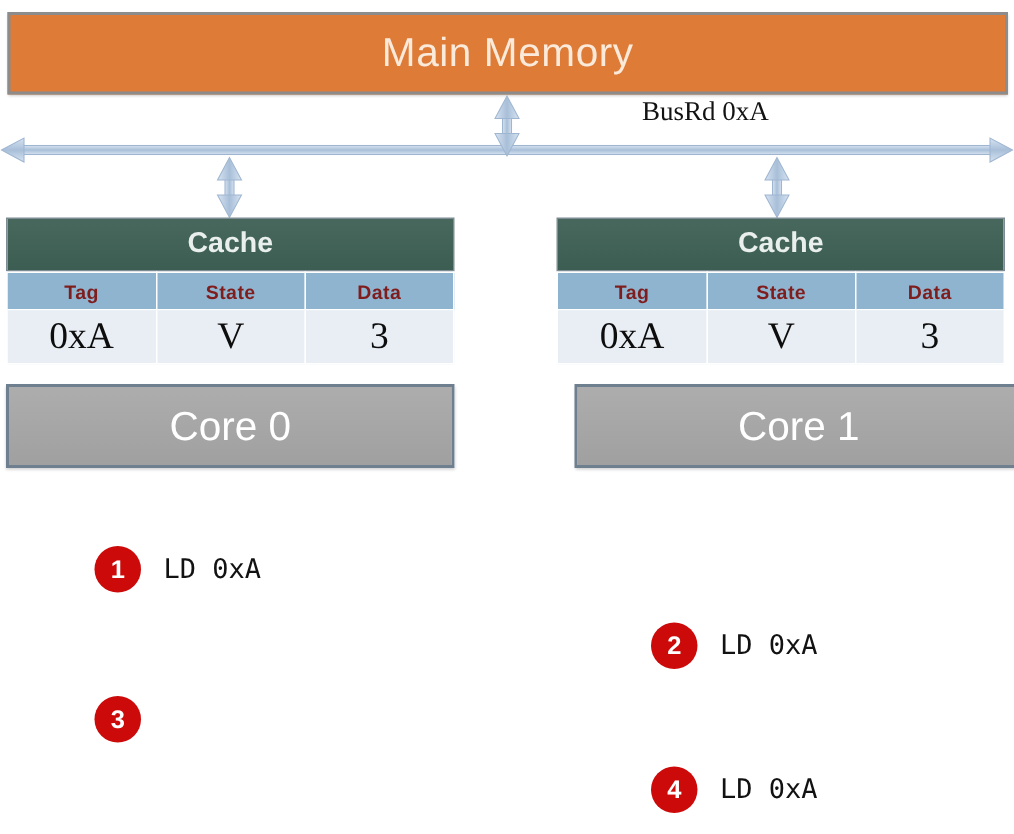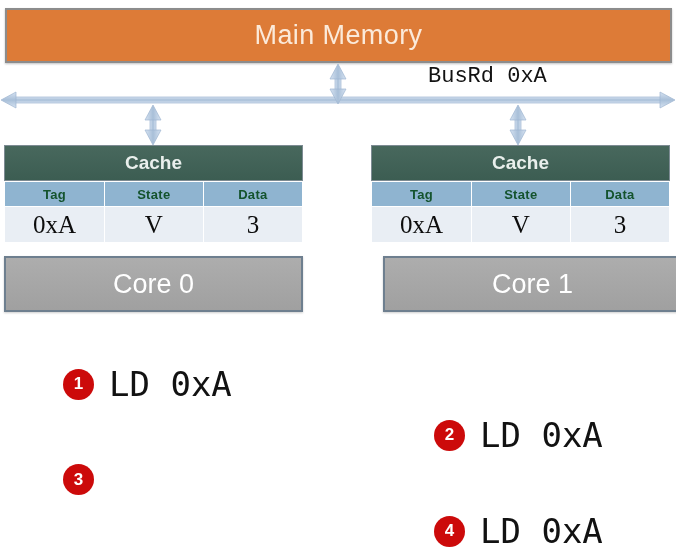--- a/index.html
+++ b/index.html
@@ -22,22 +22,22 @@
     box-shadow:0 1px 2px rgba(0,0,0,.25);
   }
   .mem-label{
     color:#FBEADA;font-size:27px;letter-spacing:.4px;
     font-family:"Liberation Sans",sans-serif;
   }
 
   
   .bus-label{
     position:absolute;left:428px;top:64px;
-    font-family:Liberation Mono, monospace;
-    font-size:22px;color:#121212;letter-spacing:0px;white-space:pre;
+    font-family:Liberation Serif, serif;
+    font-size:18px;color:#121212;letter-spacing:0px;white-space:pre;
   }
 
   
   .arrows{position:absolute;left:0;top:0;width:676px;height:330px;}
 
   
   .unit{position:absolute;}
   .cache-head{
     background:linear-gradient(#48685D,#3C5D52);
     border:1px solid #7D8B93;
@@ -49,21 +49,21 @@
   table.cache-tbl{
     border-collapse:collapse;
     table-layout:fixed;
     width:100%;
     border:1px solid #7D8B93;
     border-top:none;
     box-sizing:border-box;
   }
   table.cache-tbl th{
     background:#8FB4D0;
-    color:#14532d;
+    color:#7f1d1d;
     font-size:13px;
     font-weight:bold;
     height:22px;
     border:1px solid #ffffff;
     letter-spacing:.3px;
   }
   table.cache-tbl td{
     background:#E9EEF4;
     height:33px;
     border:1px solid #ffffff;
@@ -90,21 +90,21 @@
     background:#CC0A0A;
     color:#ffffff;
     display:flex;align-items:center;justify-content:center;
     font-size:17px;font-weight:bold;
     font-family:"Liberation Sans",sans-serif;
     flex:none;
   }
   .instr-text{
     margin-left:15px;
     font-family:"DejaVu Sans Mono","Liberation Mono",monospace;
-    font-size:34px;color:#121212;white-space:pre;
+    font-size:18px;color:#121212;white-space:pre;
   }
 </style>
 </head>
 <body>
 
 <div class="stage">
 
   <div class="mem-box">
     <span class="mem-label">Main Memory</span>
   </div>

